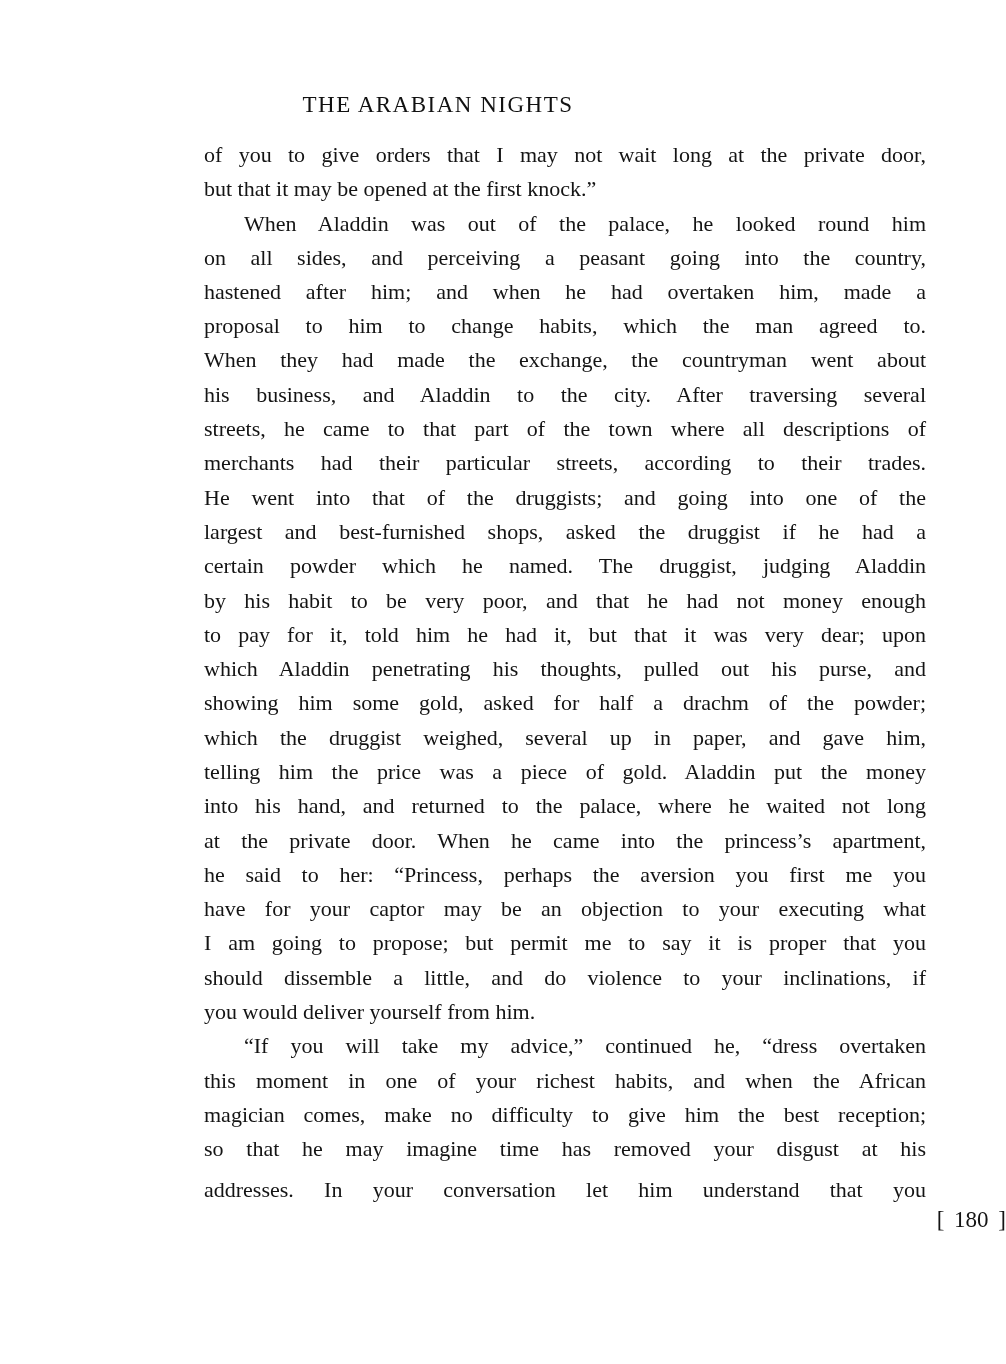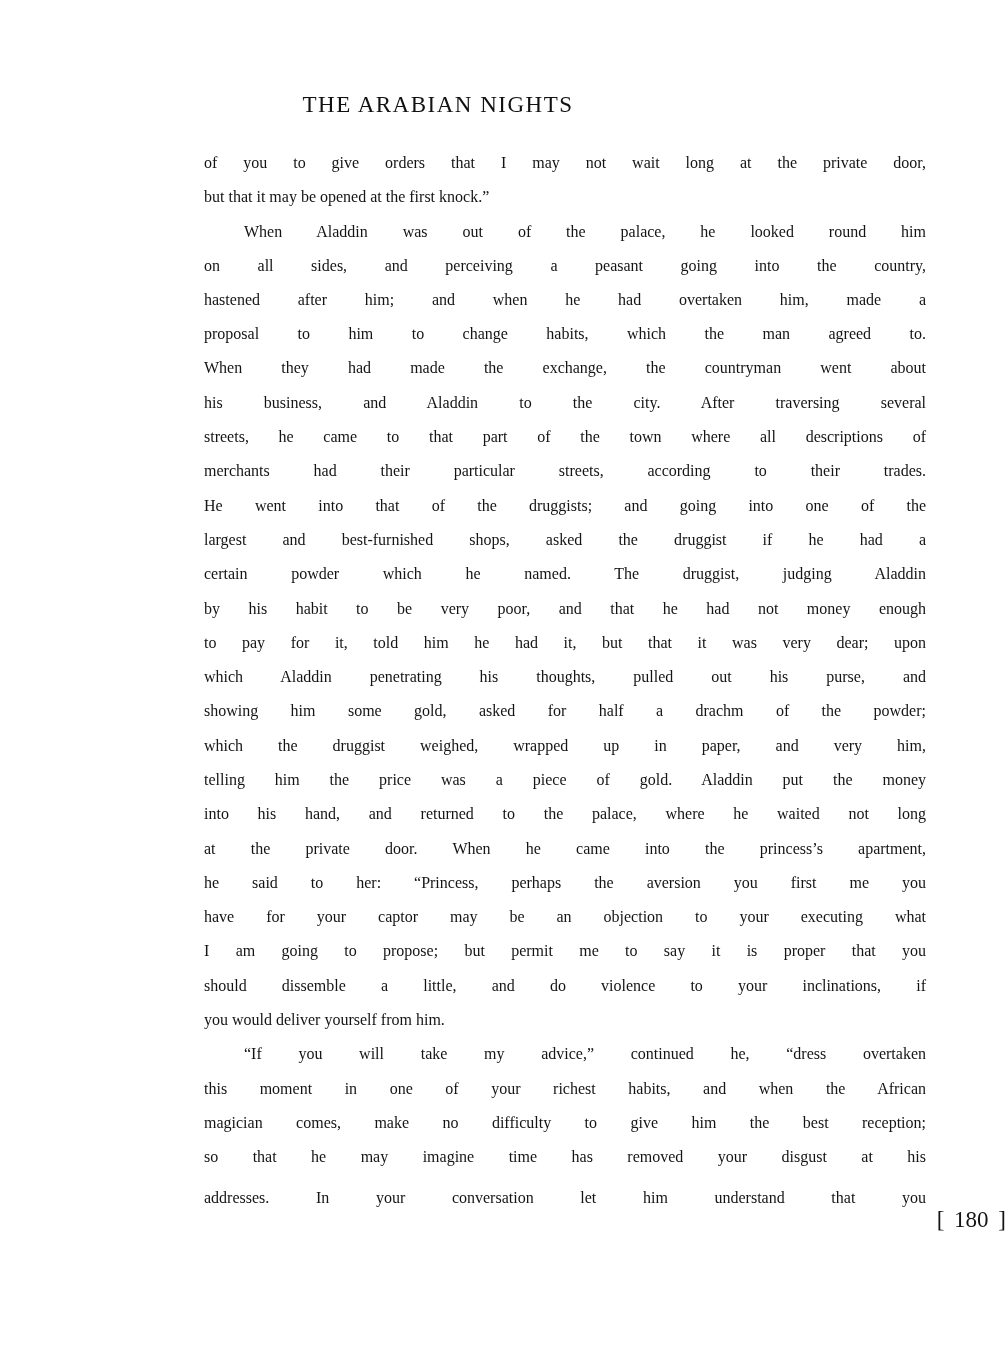--- a/index.html
+++ b/index.html
@@ -5,22 +5,22 @@
   html, body { margin: 0; padding: 0; background: #ffffff; }
   body { width: 1006px; height: 1364px; position: relative; overflow: hidden; }
   .page { position: absolute; left: 0; top: 0; width: 1006px; height: 1364px; background: #fff; }
   .running-head {
     position: absolute; left: 0; width: 876px; top: 90px; text-align: center;
     font-family: "Liberation Serif", "DejaVu Serif", serif; font-size: 23px;
     letter-spacing: 1.5px; color: #111; line-height: 30px;
   }
   .line {
     position: absolute; left: 204px; width: 722px; height: 34px; line-height: 34px;
-    font-family: "Liberation Serif", "DejaVu Serif", serif; font-size: 16px; color: #141414;
-    text-align: justify; text-align-last: justify; white-space: nowrap; overflow: visible; margin-top: 8px;
+    font-family: "Liberation Serif", "DejaVu Serif", serif; font-size: 22px; color: #141414;
+    text-align: justify; text-align-last: justify; white-space: nowrap; overflow: visible;
   }
   .line.indent { left: 244px; width: 682px; }
   .line.last { text-align-last: left; }
   .folio {
     position: absolute; left: 0; width: 1006px; top: 1204px; text-align: right;
     font-family: "Liberation Serif", "DejaVu Serif", serif; font-size: 23px; color: #141414;
     line-height: 32px; word-spacing: 4px;
   }
 </style>
 </head>
@@ -43,21 +43,21 @@
     <div class="line" style="top:378px">his business, and Aladdin to the city.  After traversing several</div>
     <div class="line" style="top:412px">streets, he came to that part of the town where all descriptions of</div>
     <div class="line" style="top:446px">merchants had their particular streets, according to their trades.</div>
     <div class="line" style="top:481px">He went into that of the druggists; and going into one of the</div>
     <div class="line" style="top:515px">largest and best-furnished shops, asked the druggist if he had a</div>
     <div class="line" style="top:549px">certain powder which he named.  The druggist, judging Aladdin</div>
     <div class="line" style="top:584px">by his habit to be very poor, and that he had not money enough</div>
     <div class="line" style="top:618px">to pay for it, told him he had it, but that it was very dear; upon</div>
     <div class="line" style="top:652px">which Aladdin penetrating his thoughts, pulled out his purse, and</div>
     <div class="line" style="top:686px">showing him some gold, asked for half a drachm of the powder;</div>
-    <div class="line" style="top:721px">which the druggist weighed, wrapped up in paper, and very him,</div>
+    <div class="line" style="top:721px">which the druggist weighed, several up in paper, and gave him,</div>
     <div class="line" style="top:755px">telling him the price was a piece of gold.  Aladdin put the money</div>
     <div class="line" style="top:789px">into his hand, and returned to the palace, where he waited not long</div>
     <div class="line" style="top:824px">at the private door.  When he came into the princess’s apartment,</div>
     <div class="line" style="top:858px">he said to her: “Princess, perhaps the aversion you first me you</div>
     <div class="line" style="top:892px">have for your captor may be an objection to your executing what</div>
     <div class="line" style="top:926px">I am going to propose; but permit me to say it is proper that you</div>
     <div class="line" style="top:961px">should dissemble a little, and do violence to your inclinations, if</div>
     <div class="line last" style="top:995px">you would deliver yourself from him.</div>
   </div>
 

